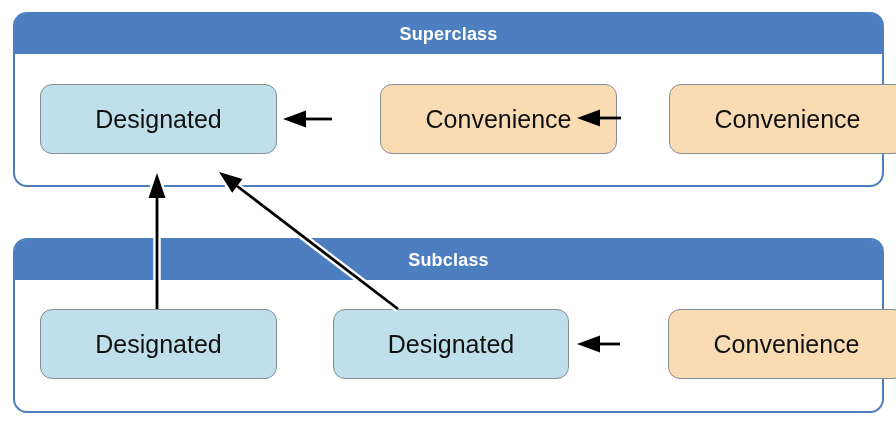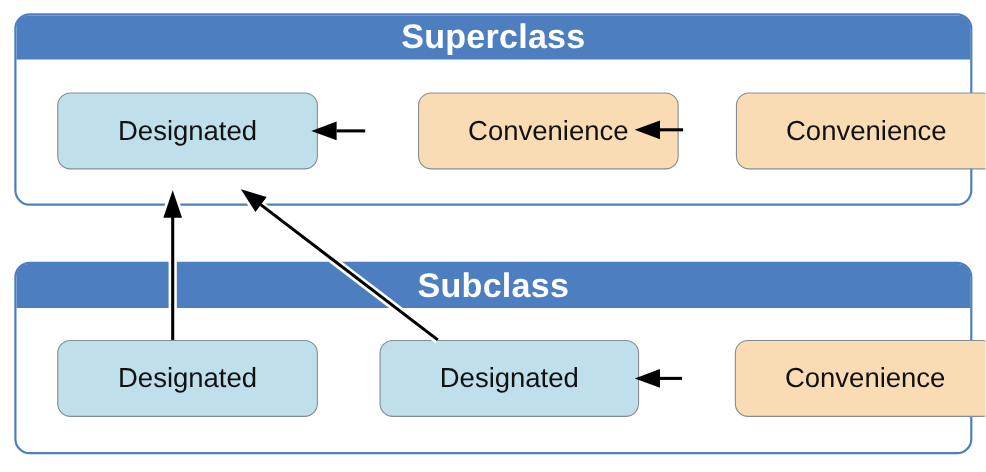--- a/index.html
+++ b/index.html
@@ -28,30 +28,30 @@
   .group-superclass{top:12px;}
   .group-subclass{top:238px;}
   .group-header{
     height:40px;width:100%;
     background:var(--frame-blue);
     border-radius:11px 11px 0 0;
     display:flex;align-items:center;justify-content:center;
   }
   .group-title{
     color:var(--title-text);
-    font-size:31px;font-weight:bold;letter-spacing:0.2px;
+    font-size:18px;font-weight:bold;letter-spacing:0.2px;
   }
   .node{
     position:absolute;width:237px;height:70px;
     border:1.5px solid var(--node-border);
     border-radius:12px;
     display:flex;align-items:center;justify-content:center;
     font-size:25px;color:var(--node-text);
   }
-  .node-designated{background:var(--designated-fill);margin-left:12px;}
+  .node-designated{background:var(--designated-fill);}
   .node-convenience{background:var(--convenience-fill);margin-left:48px;}
   
   .pos-sc-designated{left:40px;top:84px;}
   .pos-sc-conv1{left:332px;top:84px;}
   .pos-sc-conv2{left:621px;top:84px;}
   
   .pos-sub-des1{left:40px;top:309px;}
   .pos-sub-des2{left:333px;top:309px;width:236px;}
   .pos-sub-conv{left:620px;top:309px;}
   svg.arrows{

